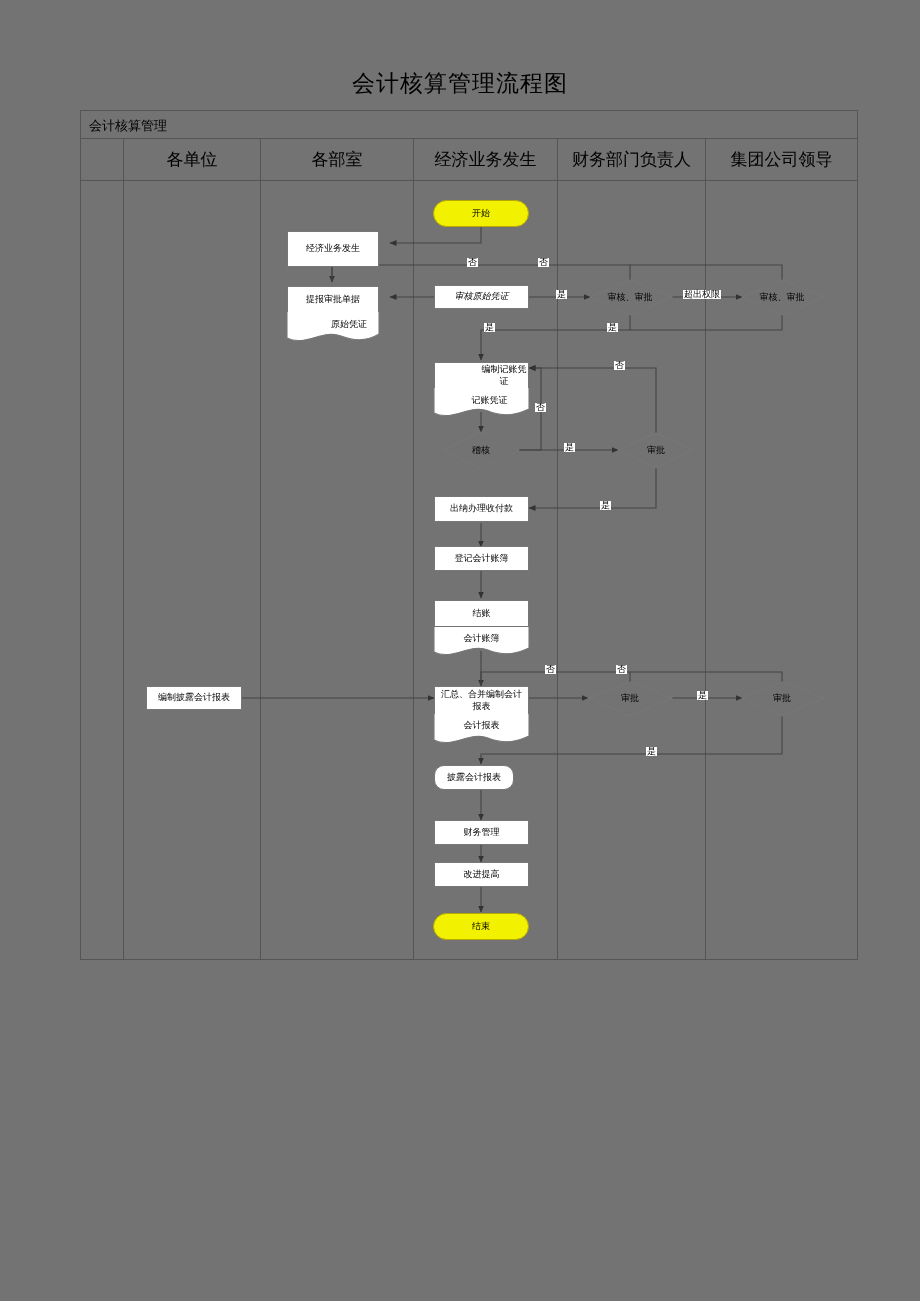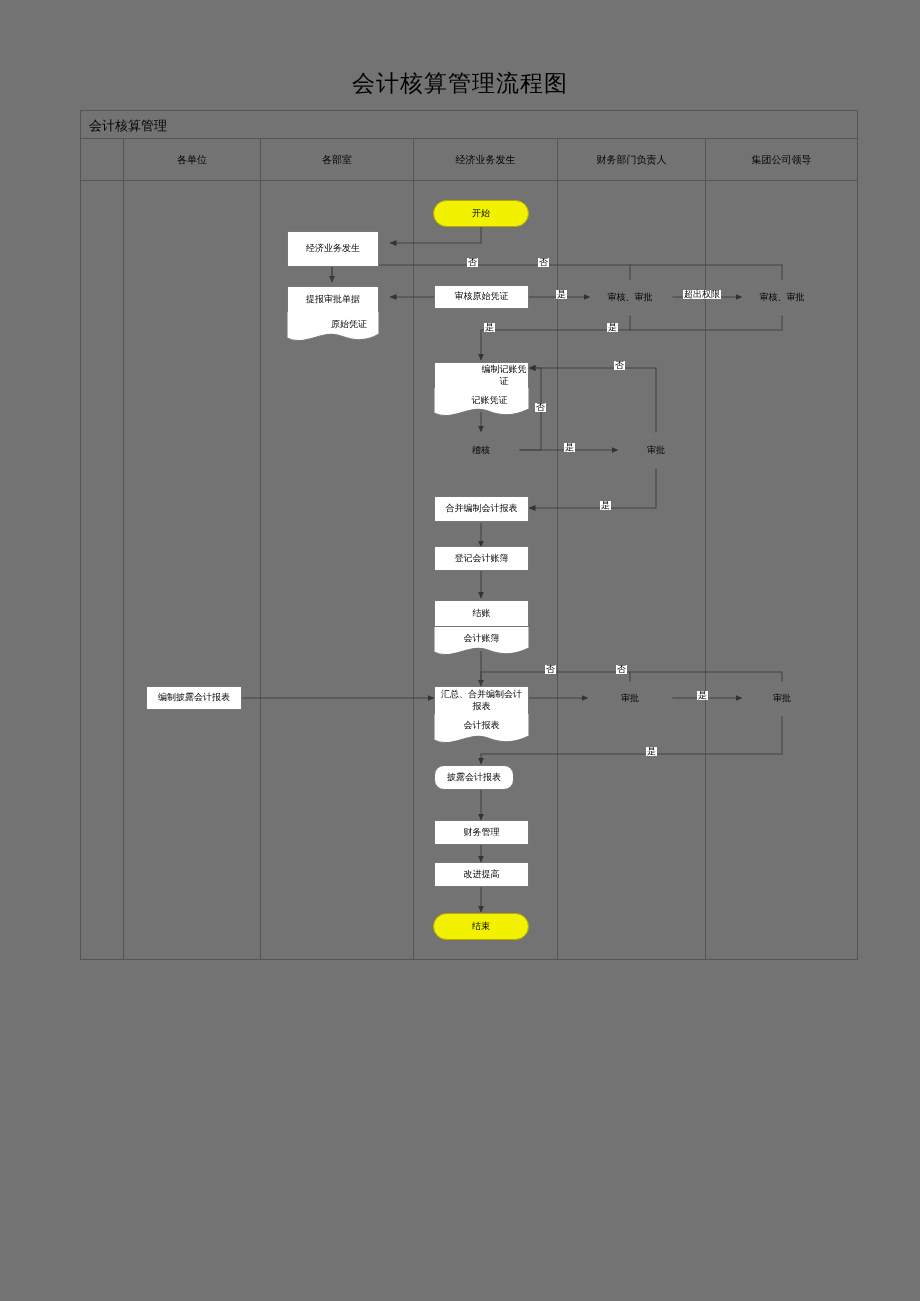--- a/index.html
+++ b/index.html
@@ -63,21 +63,21 @@
     box-sizing: border-box;
     border-bottom: 1px solid #555;
     display: flex;
   }
   .hdr-cell {
     box-sizing: border-box;
     border-right: 1px solid #555;
     display: flex;
     align-items: center;
     justify-content: center;
-    font-size: 10px;
+    font-size: 17px;
     color: #000;
     font-family: "DejaVu Serif", "Liberation Serif", serif;
   }
   .hdr-cell:last-child { border-right: none; }
   .hdr-spacer { width: 43px; }
   #body-row {
     position: absolute;
     left: 0;
     top: 70px;
     width: 100%;
@@ -256,34 +256,34 @@
     </g>
   </svg>
 
   <div class="node term" style="left:433px; top:200px; width:96px; height:27px;">开始</div>
 
   <div class="node proc" style="left:287px; top:231px; width:92px; height:36px;">经济业务发生</div>
 
   <div class="node proc" style="left:287px; top:286px; width:92px; height:26px; border-bottom:none;">提报审批单据</div>
   <div class="doc-bot" style="left:287px; top:313px; width:112px; height:22px;padding-left:12px;">原始凭证</div>
 
-  <div class="node proc" style="left:434px; top:285px; width:95px; height:24px;">审核原始凭证</div>
+  <div class="node proc" style="left:434px; top:285px; width:95px; height:24px;font-style:italic;">审核原始凭证</div>
 
   <div class="diamond-label" style="left:592px; top:289px; width:76px; height:16px;">审核、审批</div>
 
   <div class="diamond-label" style="left:744px; top:289px; width:76px; height:16px;">审核、审批</div>
 
   <div class="node proc" style="left:434px; top:362px; width:95px; height:26px; border-bottom:none;padding-left:45px;">编制记账凭证</div>
   <div class="doc-bot" style="left:434px; top:389px; width:95px; height:22px;margin-left:8px;">记账凭证</div>
 
   <div class="diamond-label" style="left:455px; top:442px; width:52px; height:16px;">稽核</div>
 
   <div class="diamond-label" style="left:632px; top:442px; width:48px; height:16px;">审批</div>
 
-  <div class="node proc" style="left:434px; top:496px; width:95px; height:26px;">合并编制会计报表</div>
+  <div class="node proc" style="left:434px; top:496px; width:95px; height:26px;">出纳办理收付款</div>
 
   <div class="node proc" style="left:434px; top:546px; width:95px; height:25px;">登记会计账簿</div>
 
   <div class="node proc" style="left:434px; top:600px; width:95px; height:26px; border-bottom:none;">结账</div>
   <div class="doc-bot" style="left:434px; top:627px; width:95px; height:22px;">会计账簿</div>
 
   <div class="node proc" style="left:146px; top:686px; width:96px; height:24px;">编制披露会计报表</div>
 
   <div class="node proc" style="left:434px; top:686px; width:95px; height:28px; border-bottom:none; padding:0 3px;">汇总、合并编制会计报表</div>
   <div class="doc-bot" style="left:434px; top:714px; width:95px; height:22px;">会计报表</div>

